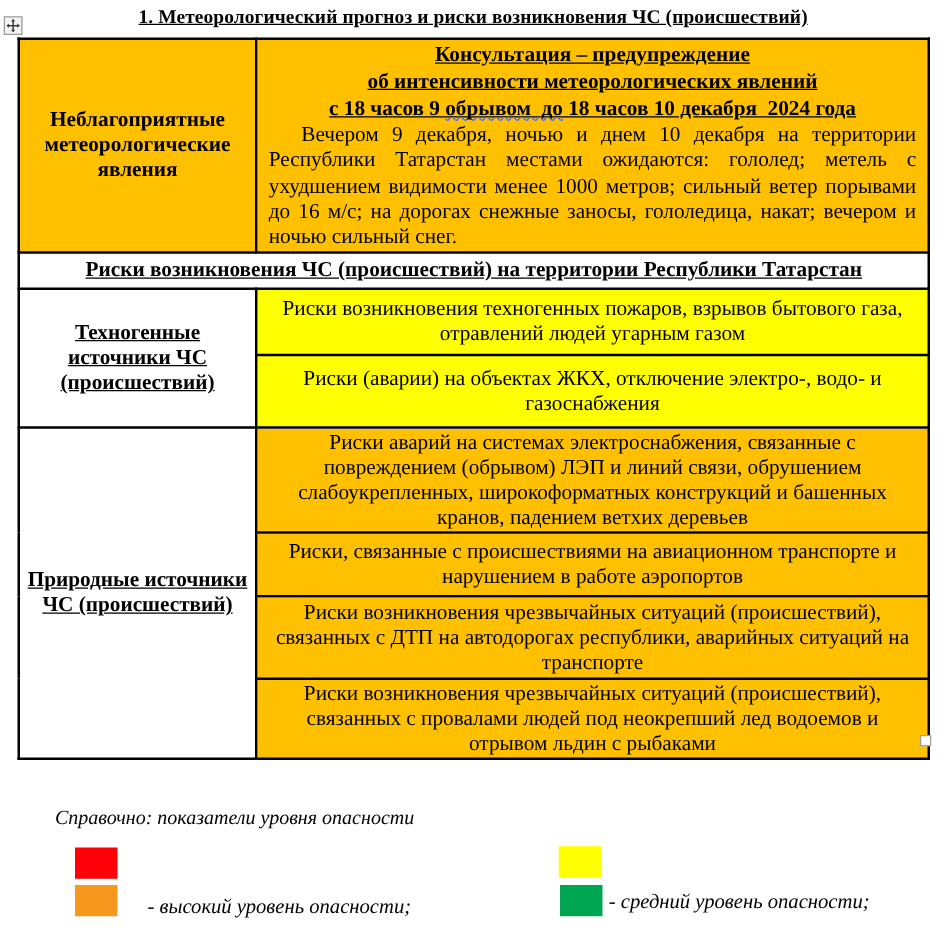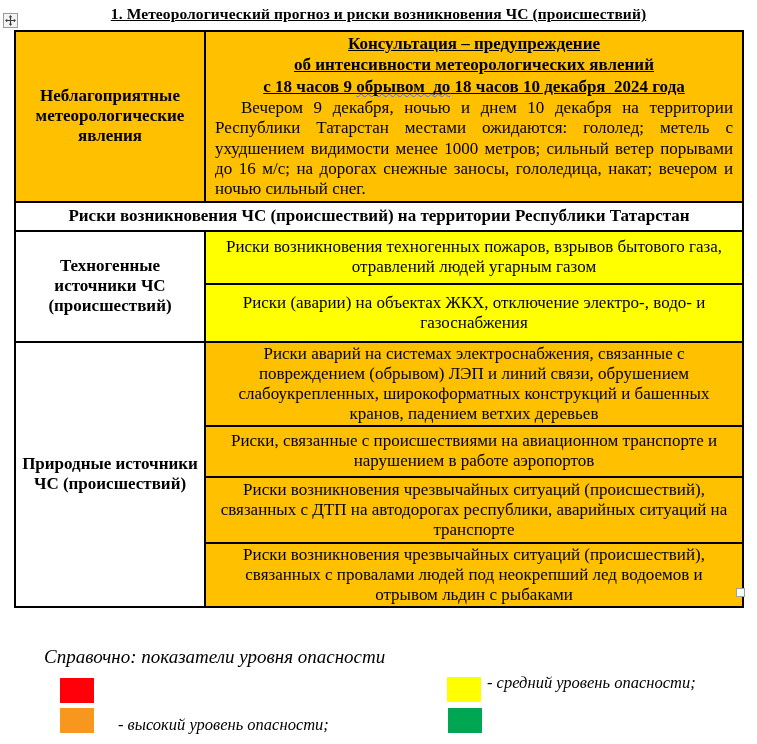--- a/index.html
+++ b/index.html
@@ -12,43 +12,43 @@
   .move-handle{position:absolute;left:3px;top:13px;width:15px;height:15px;background:#f4f4f4;
                border:1px solid #9a9a9a;display:flex;align-items:center;justify-content:center;box-sizing:border-box;}
   .resize-handle{position:absolute;left:736px;top:588px;width:9px;height:9px;background:#fff;
                  border:1px solid #9f9f9f;box-sizing:border-box;}
 
   table.main{position:absolute;left:14px;top:30px;width:730px;border-collapse:collapse;table-layout:fixed;}
   table.main td{border:2px solid #000;vertical-align:middle;text-align:center;
                 font-size:17px;line-height:1.18;padding:1px 6px;box-sizing:border-box;overflow:hidden;}
   .bg-orange{background:var(--orange);}
   .bg-yellow{background:var(--yellow);}
-  .bg-white{background:#ffffff;}
+  .bg-white{background:#ffffff;text-decoration:underline;}
   .bold{font-weight:bold;}
   .col-left{width:190px;}
 
   td.consult{vertical-align:top;padding-top:3px;}
   .hdr{font-weight:bold;text-decoration:underline;text-align:center;white-space:pre-wrap;line-height:1.25;}
   .squiggle{text-decoration:underline wavy #4f6bff 1px;text-decoration-skip-ink:none;}
   .body-par{text-align:justify;text-indent:26px;padding:1px 3px 0 3px;line-height:1.2;
             text-align-last:left;}
 
   .r1{height:158px;} .r2{height:29px;} .r3{height:53px;} .r4{height:58px;}
   .r5{height:73px;} .r6{height:51px;} .r7{height:66px;} .r8{height:59px;}
 
-  .legend-caption{position:absolute;left:44px;top:646px;font-style:italic;font-size:19px;}
+  .legend-caption{position:absolute;left:44px;top:646px;font-style:italic;font-size:16px;}
   .swatch{position:absolute;width:34px;height:25px;}
   .sw-red{left:60px;top:678px;}
   .sw-orange{left:60px;top:708px;}
   .sw-yellow{left:447px;top:677px;}
   .sw-green{left:448px;top:708px;}
   .legend-label{position:absolute;font-style:italic;font-size:16.5px;white-space:nowrap;margin-top:36px;}
   .ll-1{left:118px;top:679px;}
   .ll-2{left:118px;top:712px;}
-  .ll-3{left:487px;top:637px;}
+  .ll-3{left:487px;top:675px;}
   .ll-4{left:490px;top:709px;}
 </style>
 </head>
 <body>
 
 <div class="page">
 
   <div class="doc-title">1. Метеорологический прогноз и риски возникновения ЧС (происшествий)</div>
 
   <div class="move-handle">

